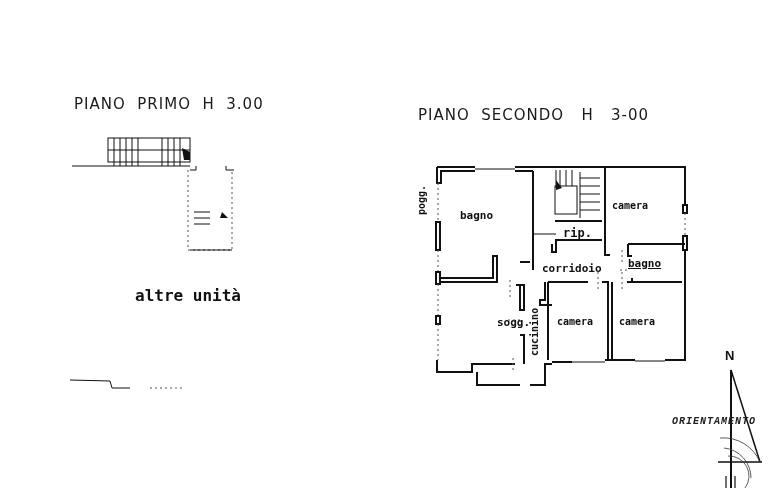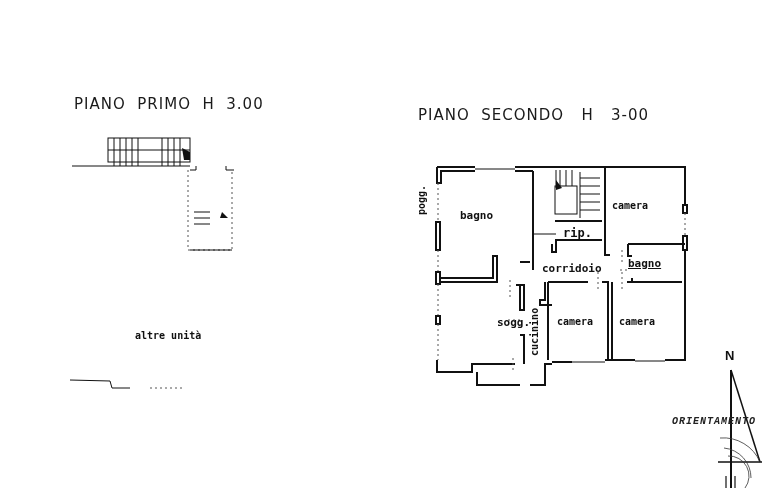--- a/index.html
+++ b/index.html
@@ -123,21 +123,21 @@
     <line x1="731" y1="370" x2="760" y2="462" stroke="#111" stroke-width="1.5"></line>
     <line x1="718" y1="462" x2="762" y2="462" stroke="#111" stroke-width="1.5"></line>
     <path d="M720 438 A40 40 0 0 1 760 462" stroke="#333" fill="none" stroke-width="0.8"></path>
     <path d="M724 448 A30 30 0 0 1 751 478" stroke="#333" fill="none" stroke-width="0.8"></path>
     <path d="M728 456 A20 20 0 0 1 745 488" stroke="#333" fill="none" stroke-width="0.8"></path>
     <line x1="726" y1="476" x2="726" y2="488" stroke="#111" stroke-width="1.2"></line>
     <line x1="735" y1="476" x2="735" y2="488" stroke="#111" stroke-width="1.2"></line>
   </g>
 </svg>
 
-<div class="label" style="left:135px;top:286px;font-size:10px;margin-top:44px;">altre  unità</div>
+<div class="label" style="left:135px;top:286px;font-size:16px;">altre  unità</div>
 
 <div class="label" style="left:460px;top:209px;">bagno</div>
 <div class="vlabel" style="left:416px;top:215px;transform:rotate(-90deg);font-size:10px;">pogg.</div>
 <div class="label" style="left:563px;top:226px;font-size:12px;">rip.</div>
 <div class="label" style="left:612px;top:200px;font-size:10px;">camera</div>
 <div class="label" style="left:542px;top:262px;">corridoio</div>
 <div class="label" style="left:628px;top:257px;text-decoration:underline;">bagno</div>
 <div class="label" style="left:453px;top:316px;margin-left:44px;">sogg.</div>
 <div class="vlabel" style="left:529px;top:356px;transform:rotate(-90deg);font-size:10px;">cucinino</div>
 <div class="label" style="left:557px;top:316px;font-size:10px;">camera</div>

